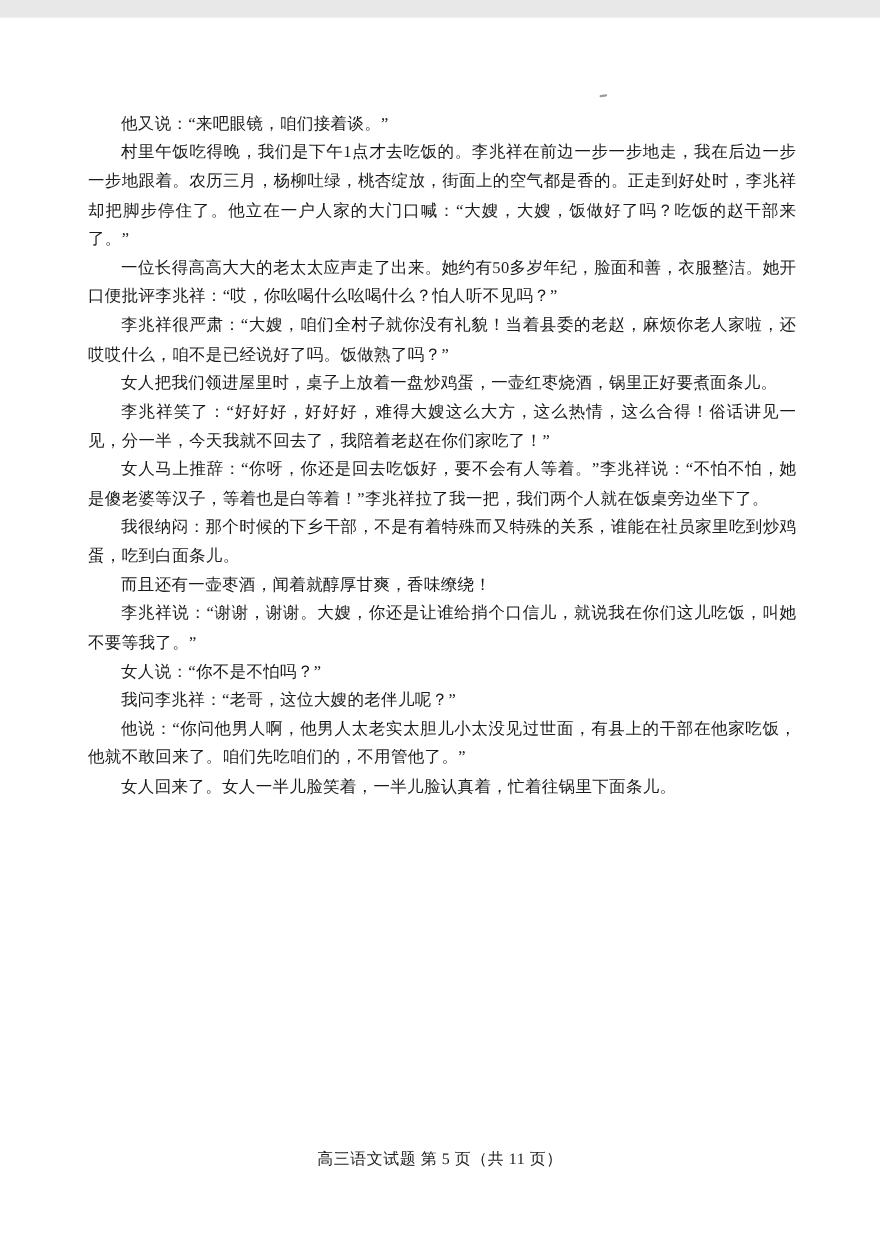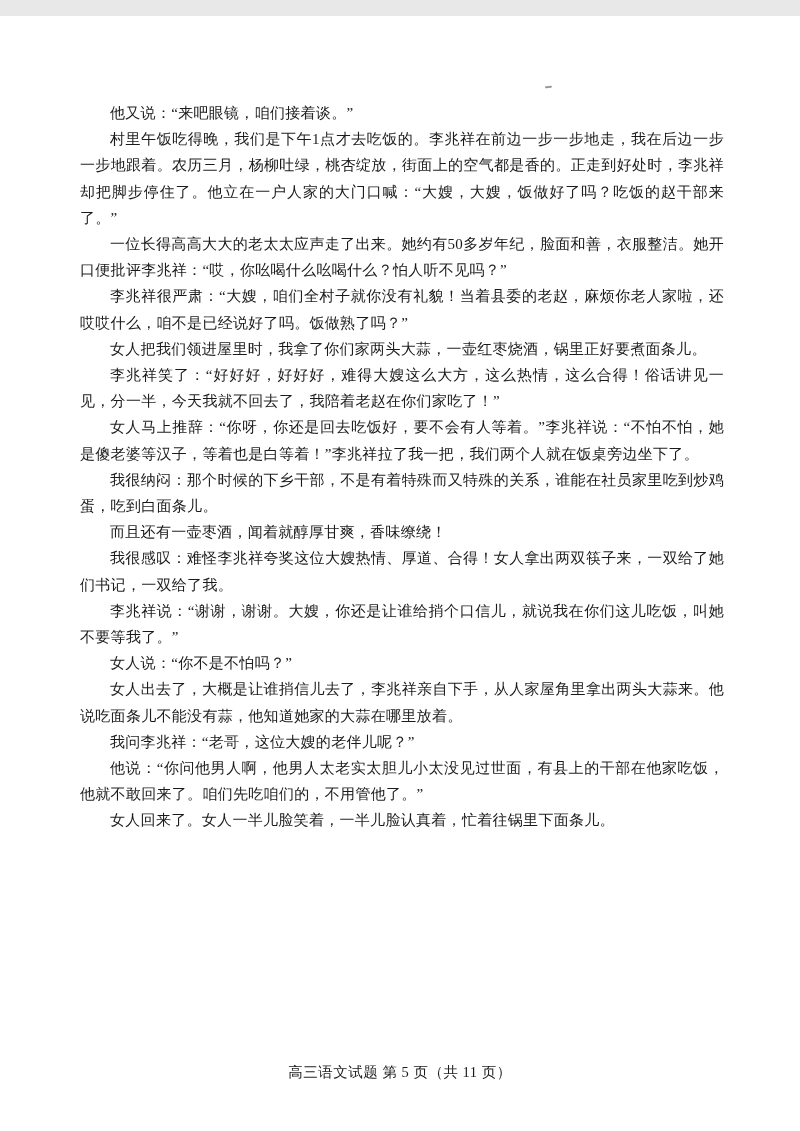--- a/index.html
+++ b/index.html
@@ -28,21 +28,21 @@
     line-height: 26.2px;
     text-align: justify;
     text-indent: 2em;
     letter-spacing: 0.3px;
     word-break: break-all;
   }
   .footer {
     position: absolute;
     left: 0;
     right: 0;
-    bottom: 65px;
+    bottom: 84px;
     text-align: center;
     font-size: 14.5px;
     color: #1a1a1a;
     letter-spacing: 0.5px;
   }
   .smudge {
     position: absolute;
     top: 70px;
     left: 545px;
     width: 7px;
@@ -55,27 +55,25 @@
 </head>
 <body>
 
 <div class="page">
   <span class="smudge"></span>
   <div class="passage">
       <p>他又说：“来吧眼镜，咱们接着谈。”</p>
       <p>村里午饭吃得晚，我们是下午1点才去吃饭的。李兆祥在前边一步一步地走，我在后边一步一步地跟着。农历三月，杨柳吐绿，桃杏绽放，街面上的空气都是香的。正走到好处时，李兆祥却把脚步停住了。他立在一户人家的大门口喊：“大嫂，大嫂，饭做好了吗？吃饭的赵干部来了。”</p>
       <p>一位长得高高大大的老太太应声走了出来。她约有50多岁年纪，脸面和善，衣服整洁。她开口便批评李兆祥：“哎，你吆喝什么吆喝什么？怕人听不见吗？”</p>
       <p>李兆祥很严肃：“大嫂，咱们全村子就你没有礼貌！当着县委的老赵，麻烦你老人家啦，还哎哎什么，咱不是已经说好了吗。饭做熟了吗？”</p>
-      <p>女人把我们领进屋里时，我拿了你们家两头大蒜，一壶红枣烧酒，锅里正好要煮面条儿。</p>
+      <p>女人把我们领进屋里时，桌子上放着一盘炒鸡蛋，一壶红枣烧酒，锅里正好要煮面条儿。</p>
       <p>李兆祥笑了：“好好好，好好好，难得大嫂这么大方，这么热情，这么合得！俗话讲见一见，分一半，今天我就不回去了，我陪着老赵在你们家吃了！”</p>
       <p>女人马上推辞：“你呀，你还是回去吃饭好，要不会有人等着。”李兆祥说：“不怕不怕，她是傻老婆等汉子，等着也是白等着！”李兆祥拉了我一把，我们两个人就在饭桌旁边坐下了。</p>
       <p>我很纳闷：那个时候的下乡干部，不是有着特殊而又特殊的关系，谁能在社员家里吃到炒鸡蛋，吃到白面条儿。</p>
       <p>而且还有一壶枣酒，闻着就醇厚甘爽，香味缭绕！</p>
-      <p>我很感叹：难怪李兆祥夸奖这位大嫂热情、厚道、合得！女人拿出两双筷子来，一双给了她们书记，一双给了我。</p>
       <p>李兆祥说：“谢谢，谢谢。大嫂，你还是让谁给捎个口信儿，就说我在你们这儿吃饭，叫她不要等我了。”</p>
       <p>女人说：“你不是不怕吗？”</p>
-      <p>女人出去了，大概是让谁捎信儿去了，李兆祥亲自下手，从人家屋角里拿出两头大蒜来。他说吃面条儿不能没有蒜，他知道她家的大蒜在哪里放着。</p>
       <p>我问李兆祥：“老哥，这位大嫂的老伴儿呢？”</p>
       <p>他说：“你问他男人啊，他男人太老实太胆儿小太没见过世面，有县上的干部在他家吃饭，他就不敢回来了。咱们先吃咱们的，不用管他了。”</p>
       <p>女人回来了。女人一半儿脸笑着，一半儿脸认真着，忙着往锅里下面条儿。</p>
     </div>
   <div class="footer">高三语文试题 第 5 页（共 11 页）</div>
 </div>
 
 </body></html>

